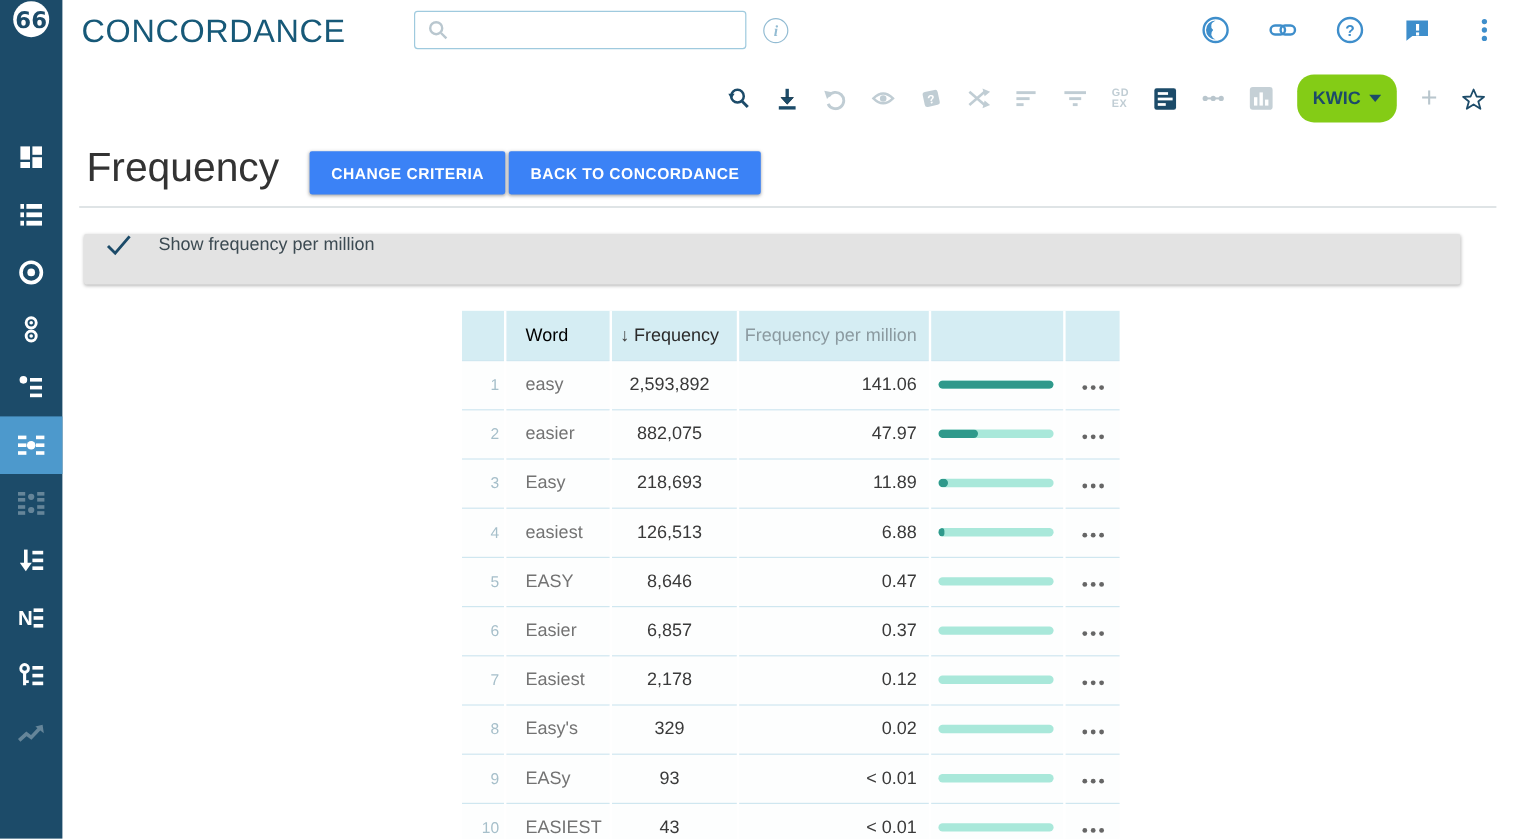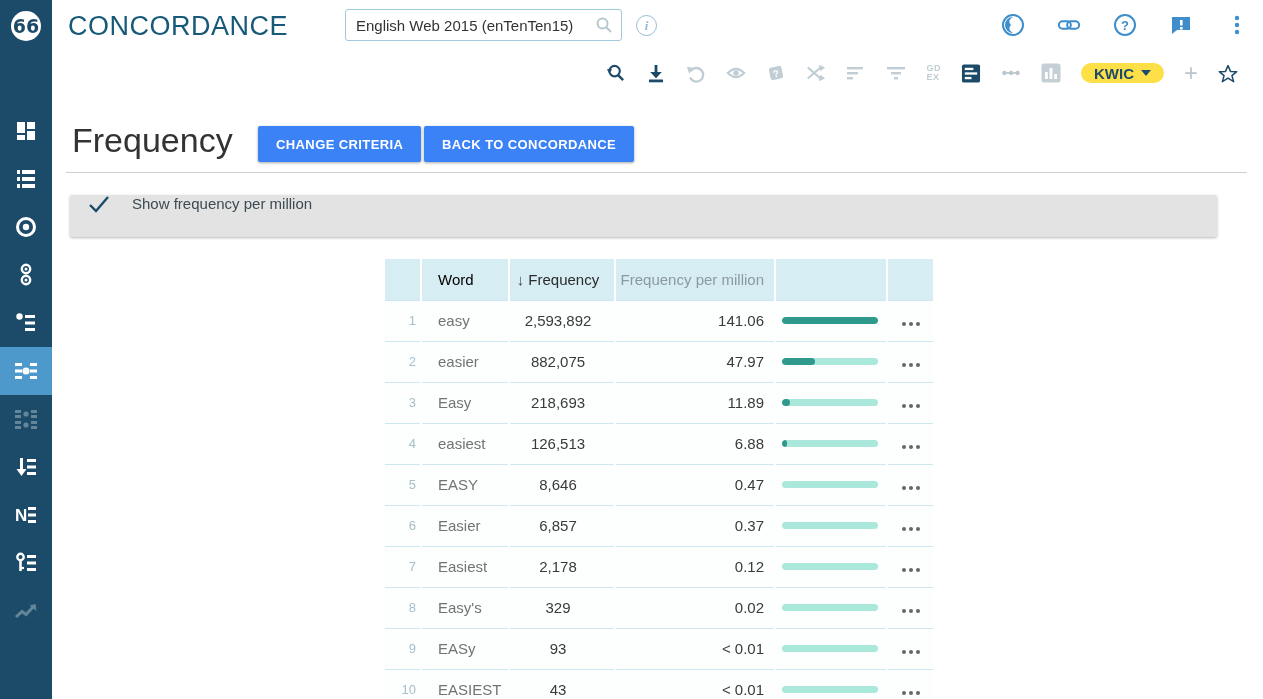--- a/index.html
+++ b/index.html
@@ -3,40 +3,40 @@
 <meta charset="utf-8">
 <style>
   * { margin:0; padding:0; box-sizing:border-box; }
   html,body { width:1263px; height:699px; }
   body {
     font-family:"Liberation Sans", sans-serif;
     background:#ffffff; position:relative; overflow:hidden; color:#3a3a3a;
   }
   
   .sidebar { position:absolute; left:0; top:0; width:52px; height:699px; background:#1c4b69; z-index:5; }
-  .logo { width:52px; height:52px; display:flex; align-items:center; justify-content:center; cursor:pointer; }
+  .logo { width:52px; height:52px; display:flex; align-items:flex-start; justify-content:center; cursor:pointer; }
   .side-nav { position:absolute; top:107px; left:0; width:52px; }
   .nav-item { width:52px; height:48px; display:flex; align-items:center; justify-content:center; cursor:pointer; }
   .nav-item.active { background:#4d99cc; }
   .nav-item svg { display:block; }
   .nav-item .dim { opacity:.32; }
   
   .app-title { position:absolute; left:68px; top:11px; font-size:27px; letter-spacing:.5px; color:#175978; font-weight:500; }
   .corpus-box { position:absolute; left:345px; top:9px; width:277px; height:32px; border:1px solid #9fcade; border-radius:3px; background:#fff; display:flex; align-items:center; padding:0 8px 0 10px; cursor:pointer; }
   .corpus-box .val { flex:1; font-size:15px; color:#333; white-space:nowrap; }
   .info-btn { position:absolute; left:636px; top:15px; width:21px; height:21px; border:1.5px solid #93bcd3; border-radius:50%; color:#93bcd3; font-size:13px; display:flex; align-items:center; justify-content:center; cursor:pointer; font-family:"Liberation Serif",serif; font-style:italic; font-weight:bold; }
   .hdr-icons { position:absolute; right:14px; top:13px; display:flex; align-items:center; gap:32px; }
   .hdr-icons .hicon { width:24px; height:24px; display:flex; align-items:center; justify-content:center; cursor:pointer; color:#3e8ecb; }
   
   .toolbar { position:absolute; right:25px; top:62px; display:flex; align-items:center; gap:20px; }
   .ticon { width:20px; height:22px; display:flex; align-items:center; justify-content:center; cursor:pointer; color:#1c4b69; }
   .ticon.gray { color:#c0cdd4; }
   .ticon.mid { color:#b9c6cd; }
   .gdex { font-size:9px; line-height:9px; font-weight:bold; color:#c0cdd4; text-align:left; cursor:pointer; letter-spacing:.5px; }
-  .kwic-pill { height:20px; background:#fde047; border-radius:14px; display:flex; align-items:center; gap:7px; padding:0 13px; cursor:pointer; }
+  .kwic-pill { height:40px; background:#84cc16; border-radius:14px; display:flex; align-items:center; gap:7px; padding:0 13px; cursor:pointer; }
   .kwic-pill .lbl { font-size:15px; font-weight:bold; color:#1c4b69; }
   .kwic-caret { width:0; height:0; border-left:5px solid transparent; border-right:5px solid transparent; border-top:6px solid #1c4b69; }
   .plus-btn { font-size:24px; color:#b9c6cd; cursor:pointer; line-height:20px; font-weight:300; }
   
   .page-h1 { position:absolute; left:72px; top:121px; font-size:34px; font-weight:400; color:#333; }
   .red-btn { position:absolute; top:126px; height:36px; background:#3b82f6; color:#fff; border:none; border-radius:2px; font-family:"Liberation Sans",sans-serif; font-size:13px; font-weight:bold; letter-spacing:.4px; padding:0 18px; cursor:pointer; box-shadow:0 1px 3px rgba(0,0,0,.35); }
   .btn-change { left:258px; }
   .btn-back { left:424px; }
   .divider { position:absolute; left:66px; top:172px; width:1181px; border-top:1px solid #cbd2d6; }
   
@@ -180,21 +180,20 @@
         <polyline points="2,17 8,11.5 12,14.5 20,6" fill="none" stroke="#fff" stroke-width="3"></polyline>
         <polygon points="21.5,4 22.5,11 15.5,5.5" fill="#fff"></polygon>
       </svg>
     </div>
   </div>
 </div>
 
 <div class="app-title">CONCORDANCE</div>
 
 <div class="corpus-box">
-  <span class="val">English Web 2015 (enTenTen15)</span>
   <svg width="18" height="18" viewBox="0 0 18 18">
     <circle cx="7.5" cy="7.5" r="5" fill="none" stroke="#b9c7cf" stroke-width="2"></circle>
     <line x1="11.5" y1="11.5" x2="16" y2="16" stroke="#b9c7cf" stroke-width="2"></line>
   </svg>
 </div>
 <div class="info-btn">
     <span>i</span>
   </div>
 
 <div class="hdr-icons">

